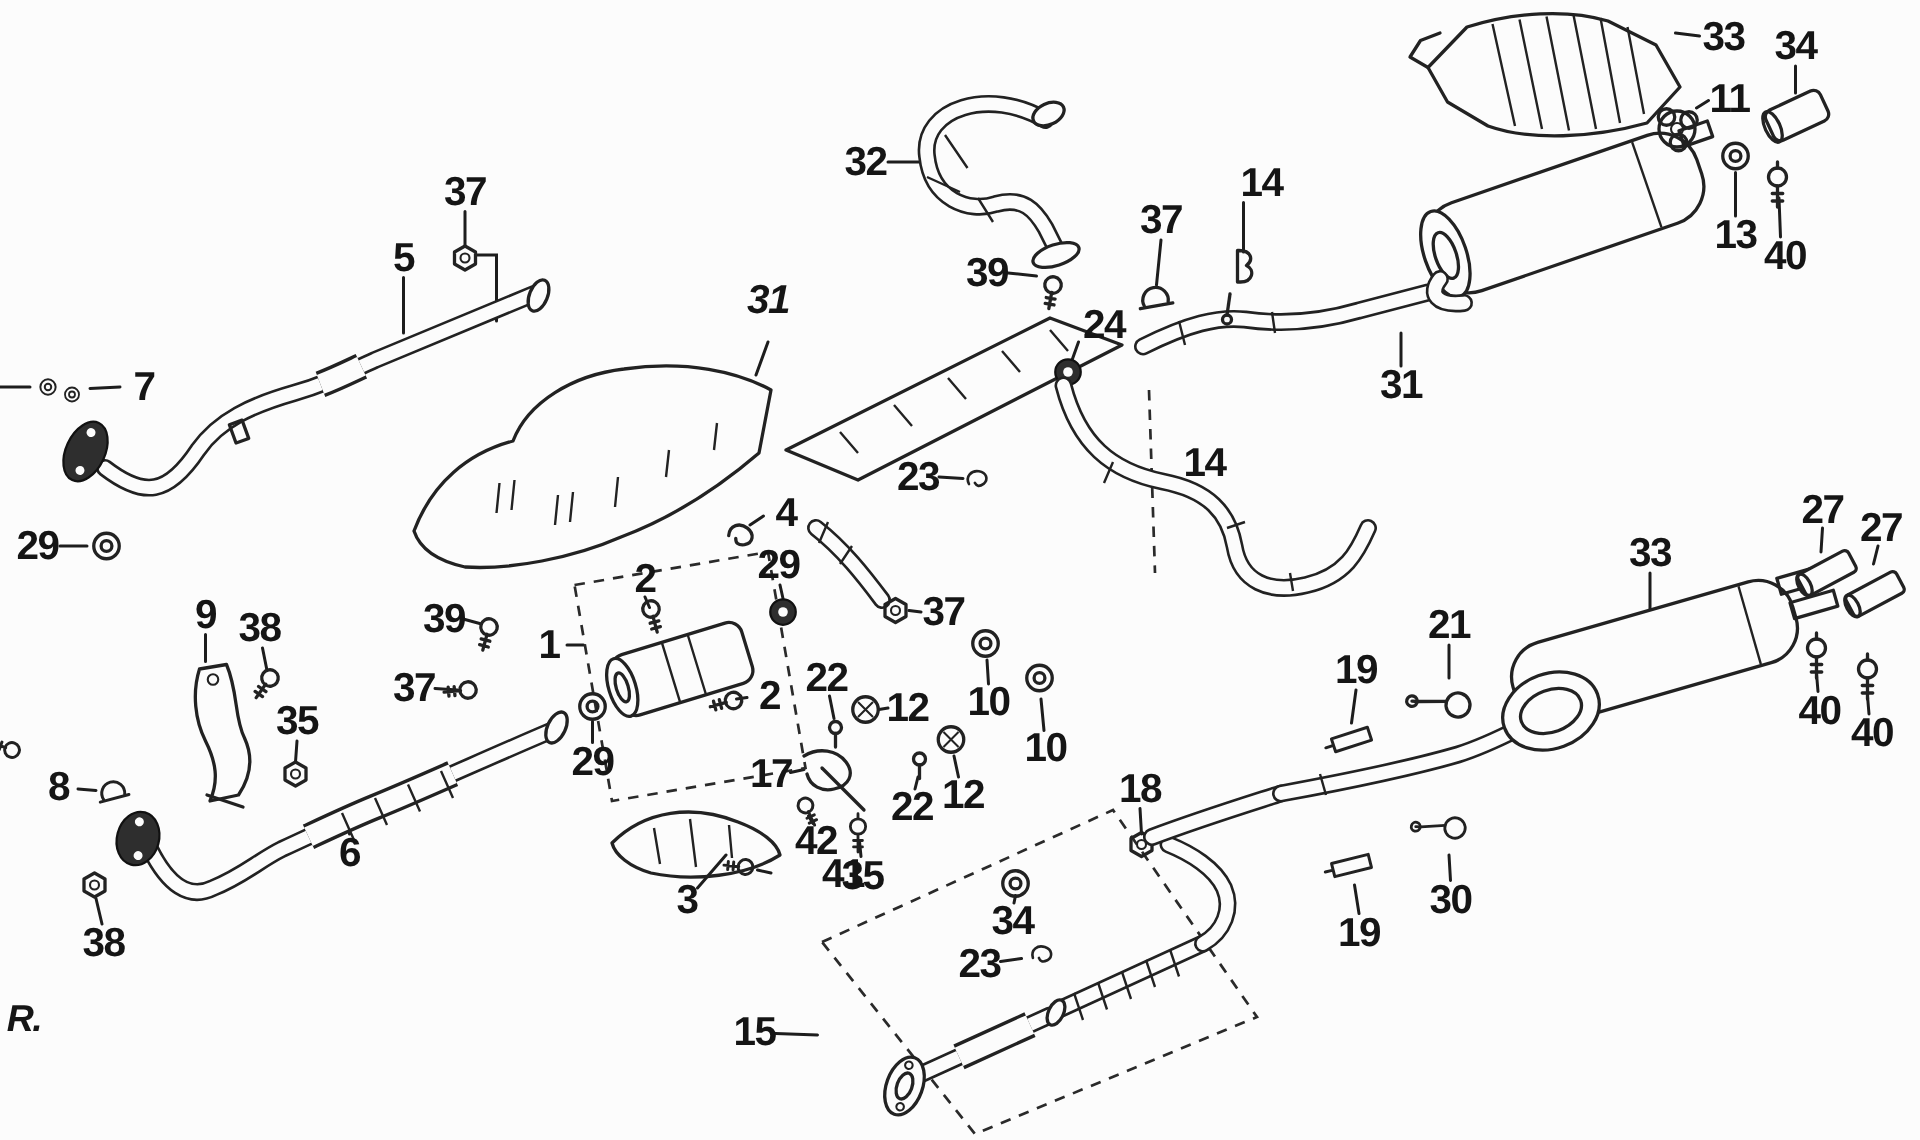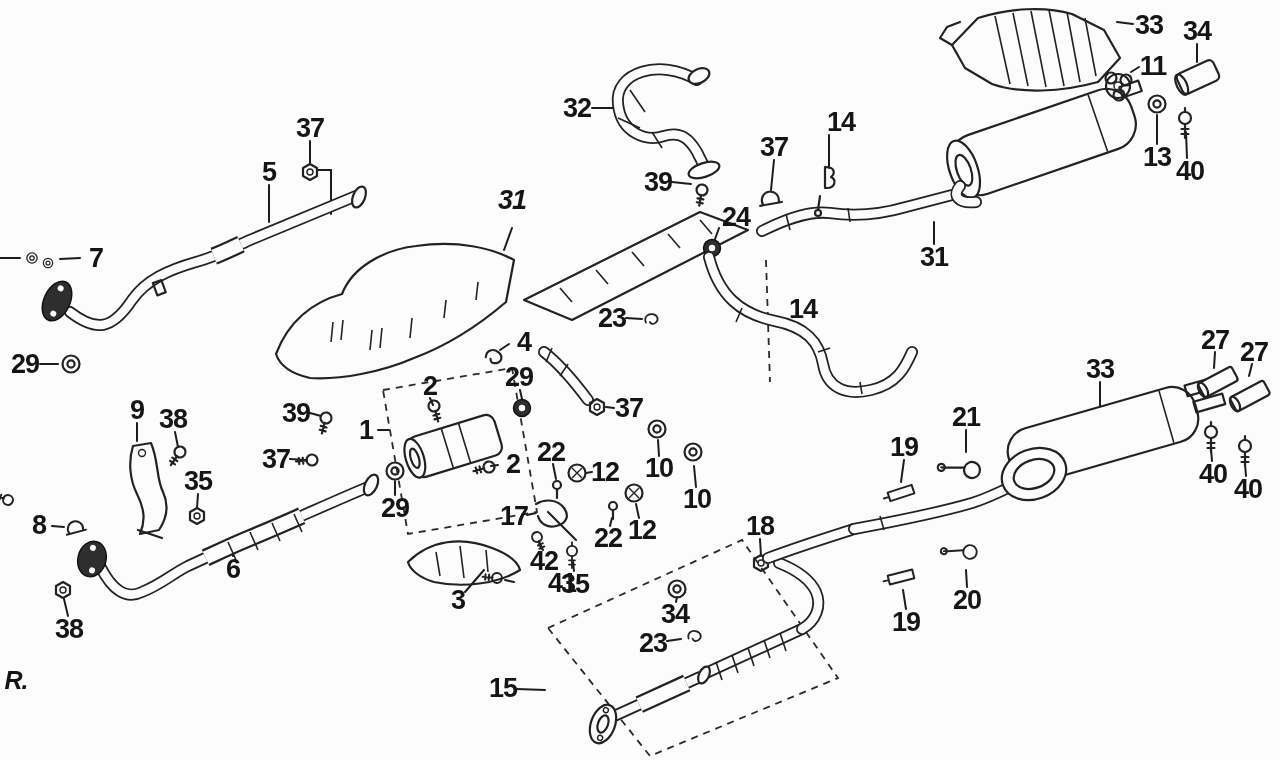--- a/index.html
+++ b/index.html
@@ -405,18 +405,18 @@
       <span class="lbl" style="left: 458px; top: 600px;">3</span>
       <span class="lbl" style="left: 233px; top: 569px;">6</span>
       <span class="lbl" style="left: 69px; top: 629px;">38</span>
       <span class="lbl" style="left: 760px; top: 526px;">18</span>
       <span class="lbl" style="left: 675px; top: 614px;">34</span>
       <span class="lbl" style="left: 653px; top: 643px;">23</span>
       <span class="lbl" style="left: 503px; top: 688px;">15</span>
       <span class="lbl" style="left: 966px; top: 417px; text-align: right;">21</span>
       <span class="lbl" style="left: 904px; top: 447px;">19</span>
       <span class="lbl" style="left: 906px; top: 622px;">19</span>
-      <span class="lbl" style="left: 967px; top: 600px;">20</span>
+      <span class="lbl" style="left: 967px; top: 600px;">30</span>
       <span class="lbl" style="left: 1213px; top: 474px;">40</span>
       <span class="lbl" style="left: 1248px; top: 489px;">40</span>
       <span class="lbl it" style="left: 16px; top: 680px;">R.</span>
     </div>
 </div>
 
 </body></html>

